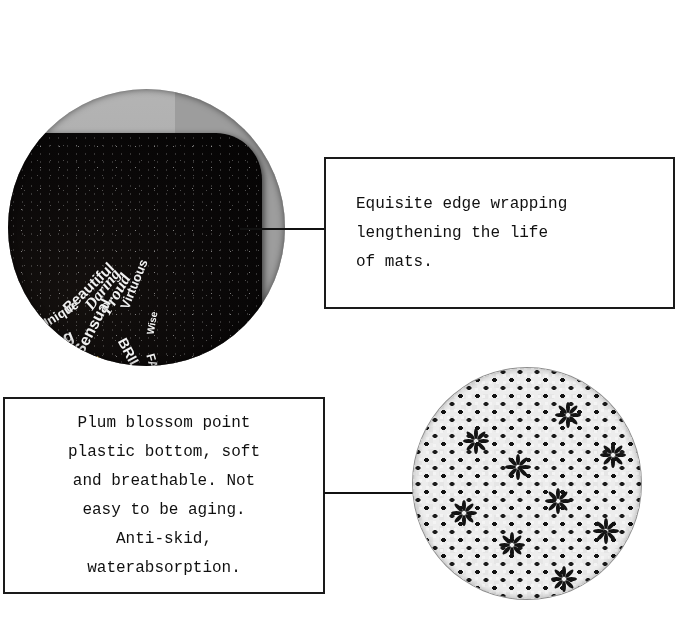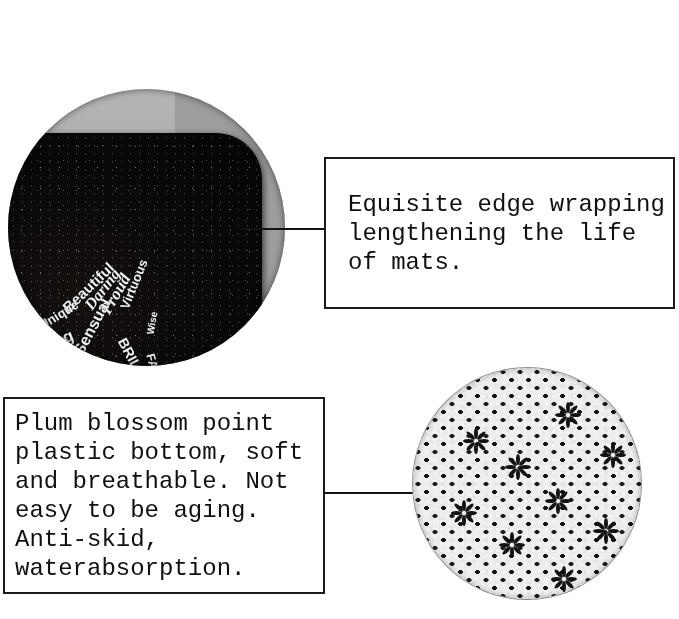--- a/index.html
+++ b/index.html
@@ -48,24 +48,24 @@
   
   .callout {
     position: absolute;
     border: 2px solid #1a1a1a;
     background: #ffffff;
     box-sizing: border-box;
     display: flex;
     align-items: center;
   }
   .callout p {
-    margin: 0;
+    margin: 8px;
     width: 100%;
     font-family: "Liberation Mono", "DejaVu Sans Mono", monospace;
-    font-size: 24px;
+    font-size: 16px;
     line-height: 29px;
     color: #101010;
     white-space: pre-line;
     letter-spacing: 0px;
   }
   #callout-top {
     left: 324px;
     top: 157px;
     width: 351px;
     height: 152px;
@@ -73,21 +73,21 @@
   }
   #callout-top p { text-align: left; }
 
   #callout-bottom {
     left: 3px;
     top: 397px;
     width: 322px;
     height: 197px;
     padding: 0 10px;
   }
-  #callout-bottom p { text-align: left; }
+  #callout-bottom p { text-align: center; }
 
   
   .leader {
     position: absolute;
     background: #111111;
     height: 2px;
   }
   #leader-top { left: 240px; top: 228px; width: 86px; }
   #leader-bottom { left: 324px; top: 492px; width: 90px; }
 

